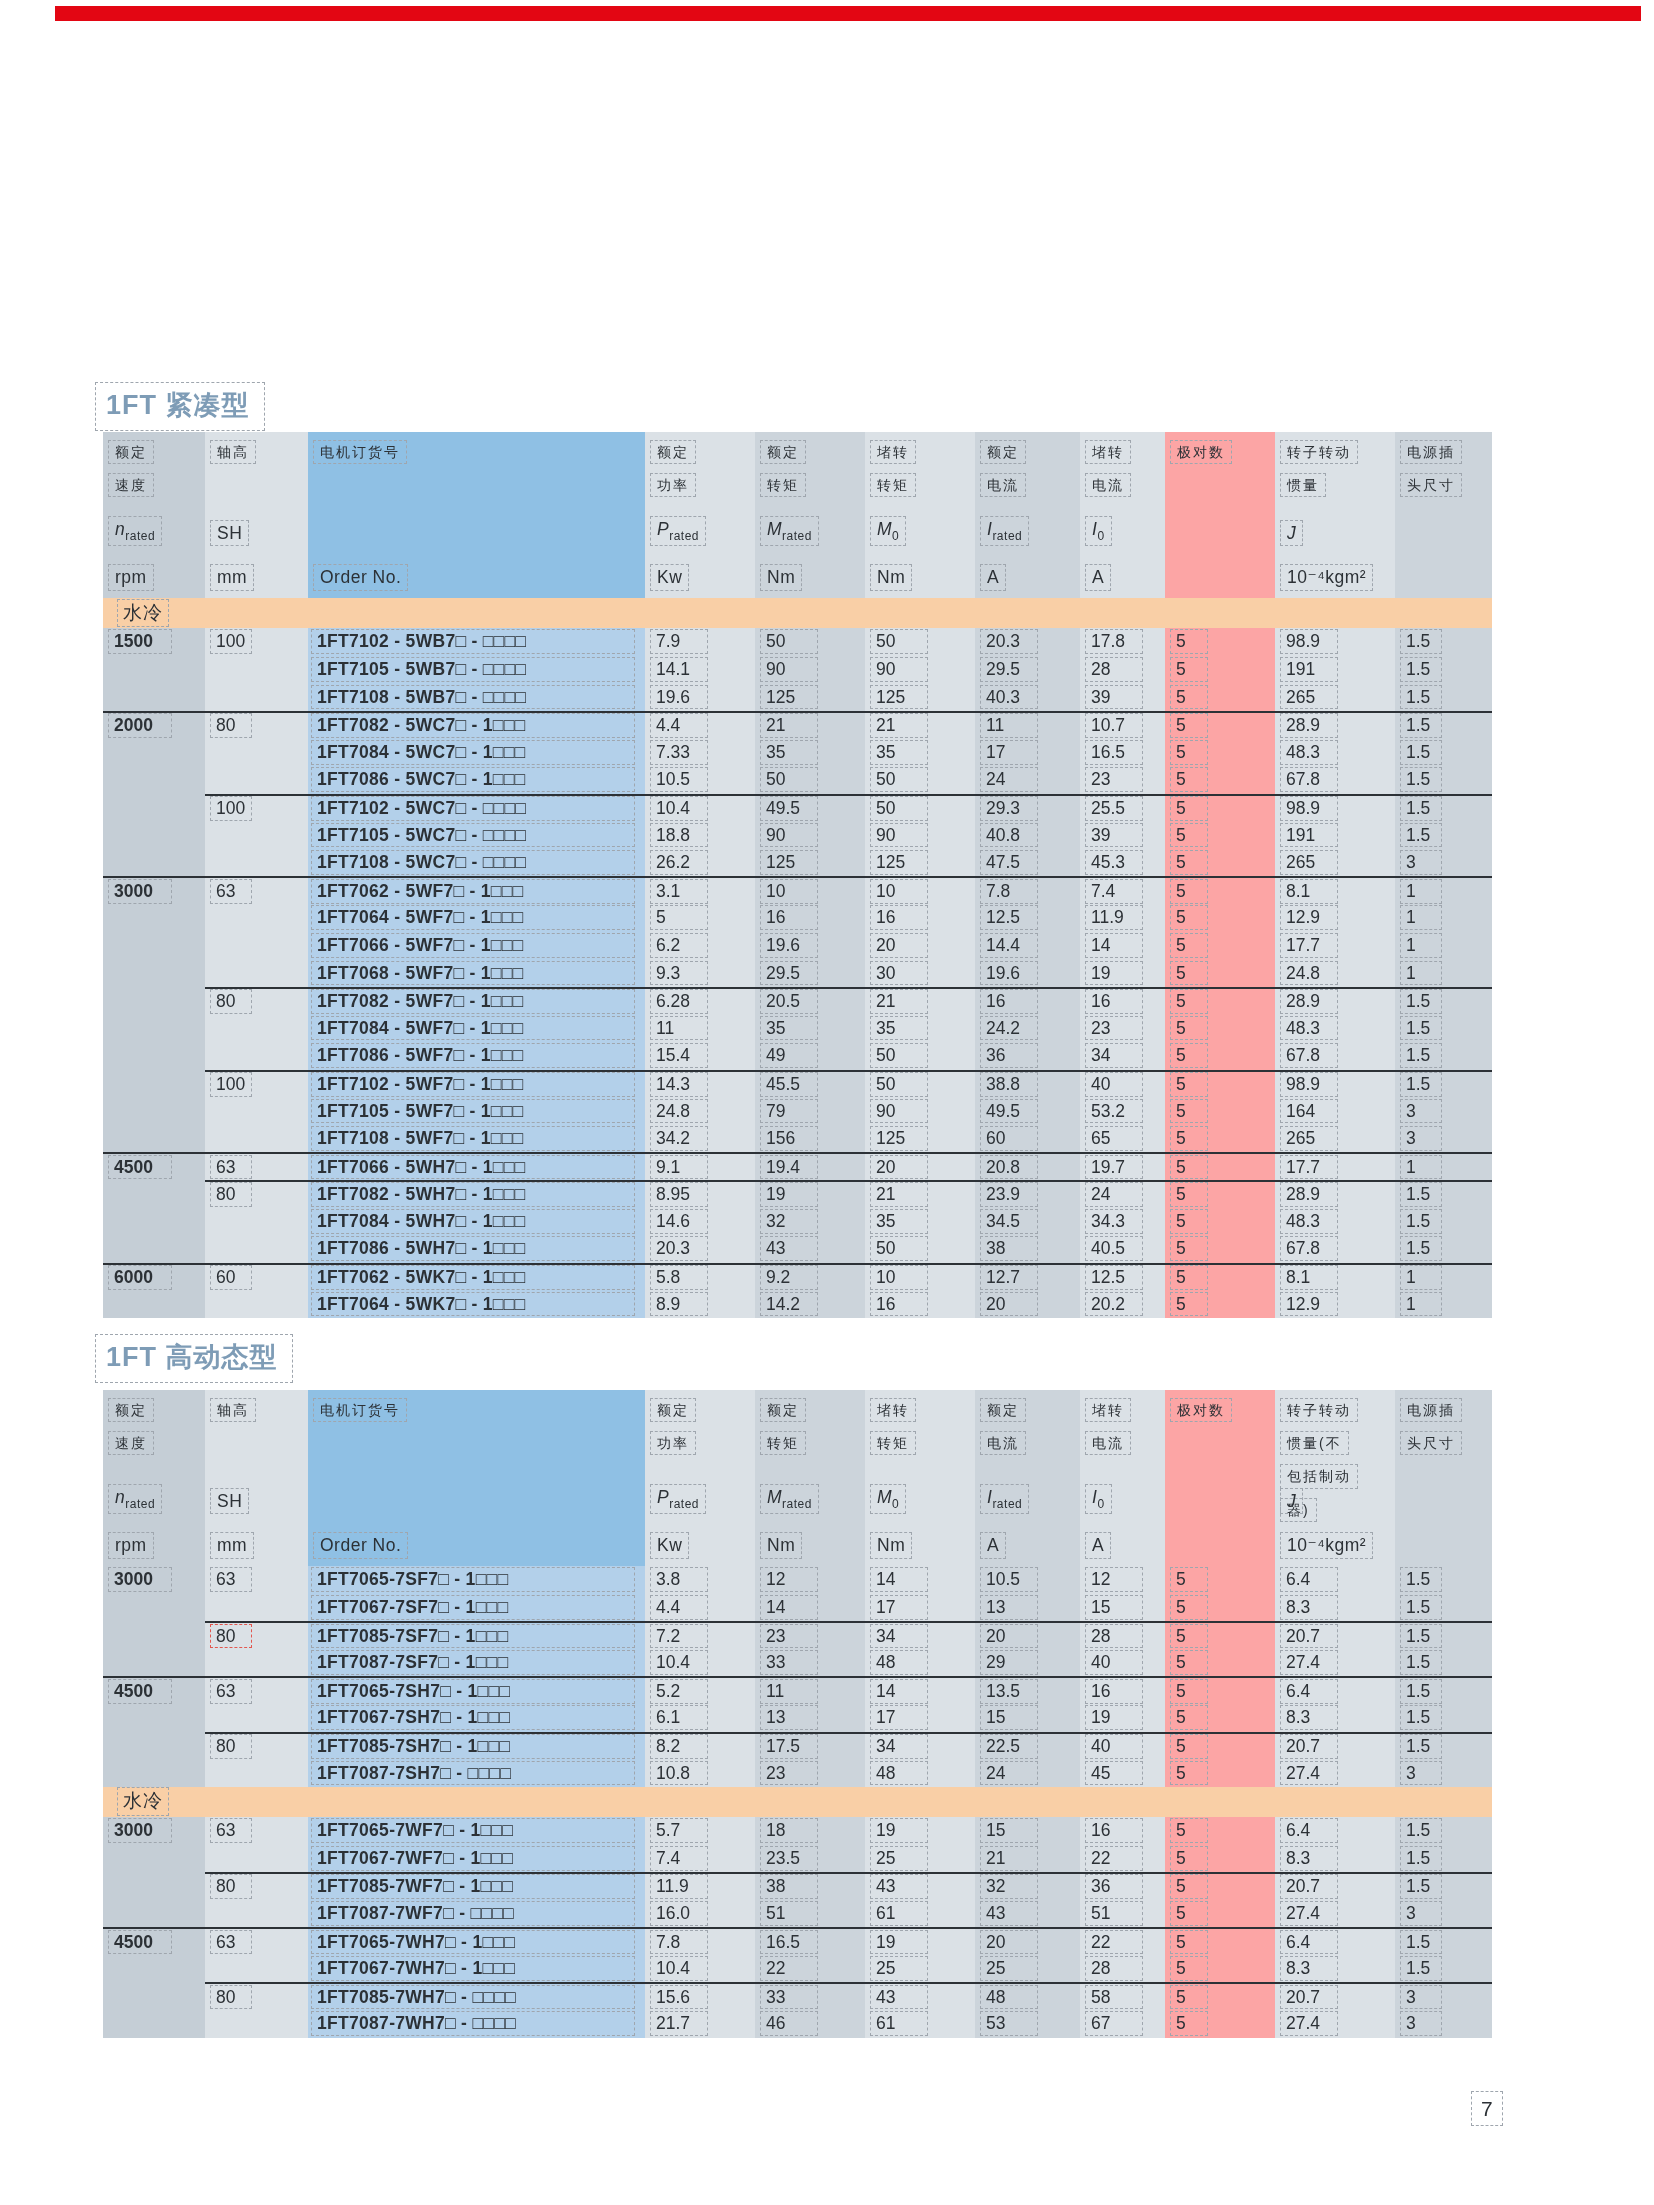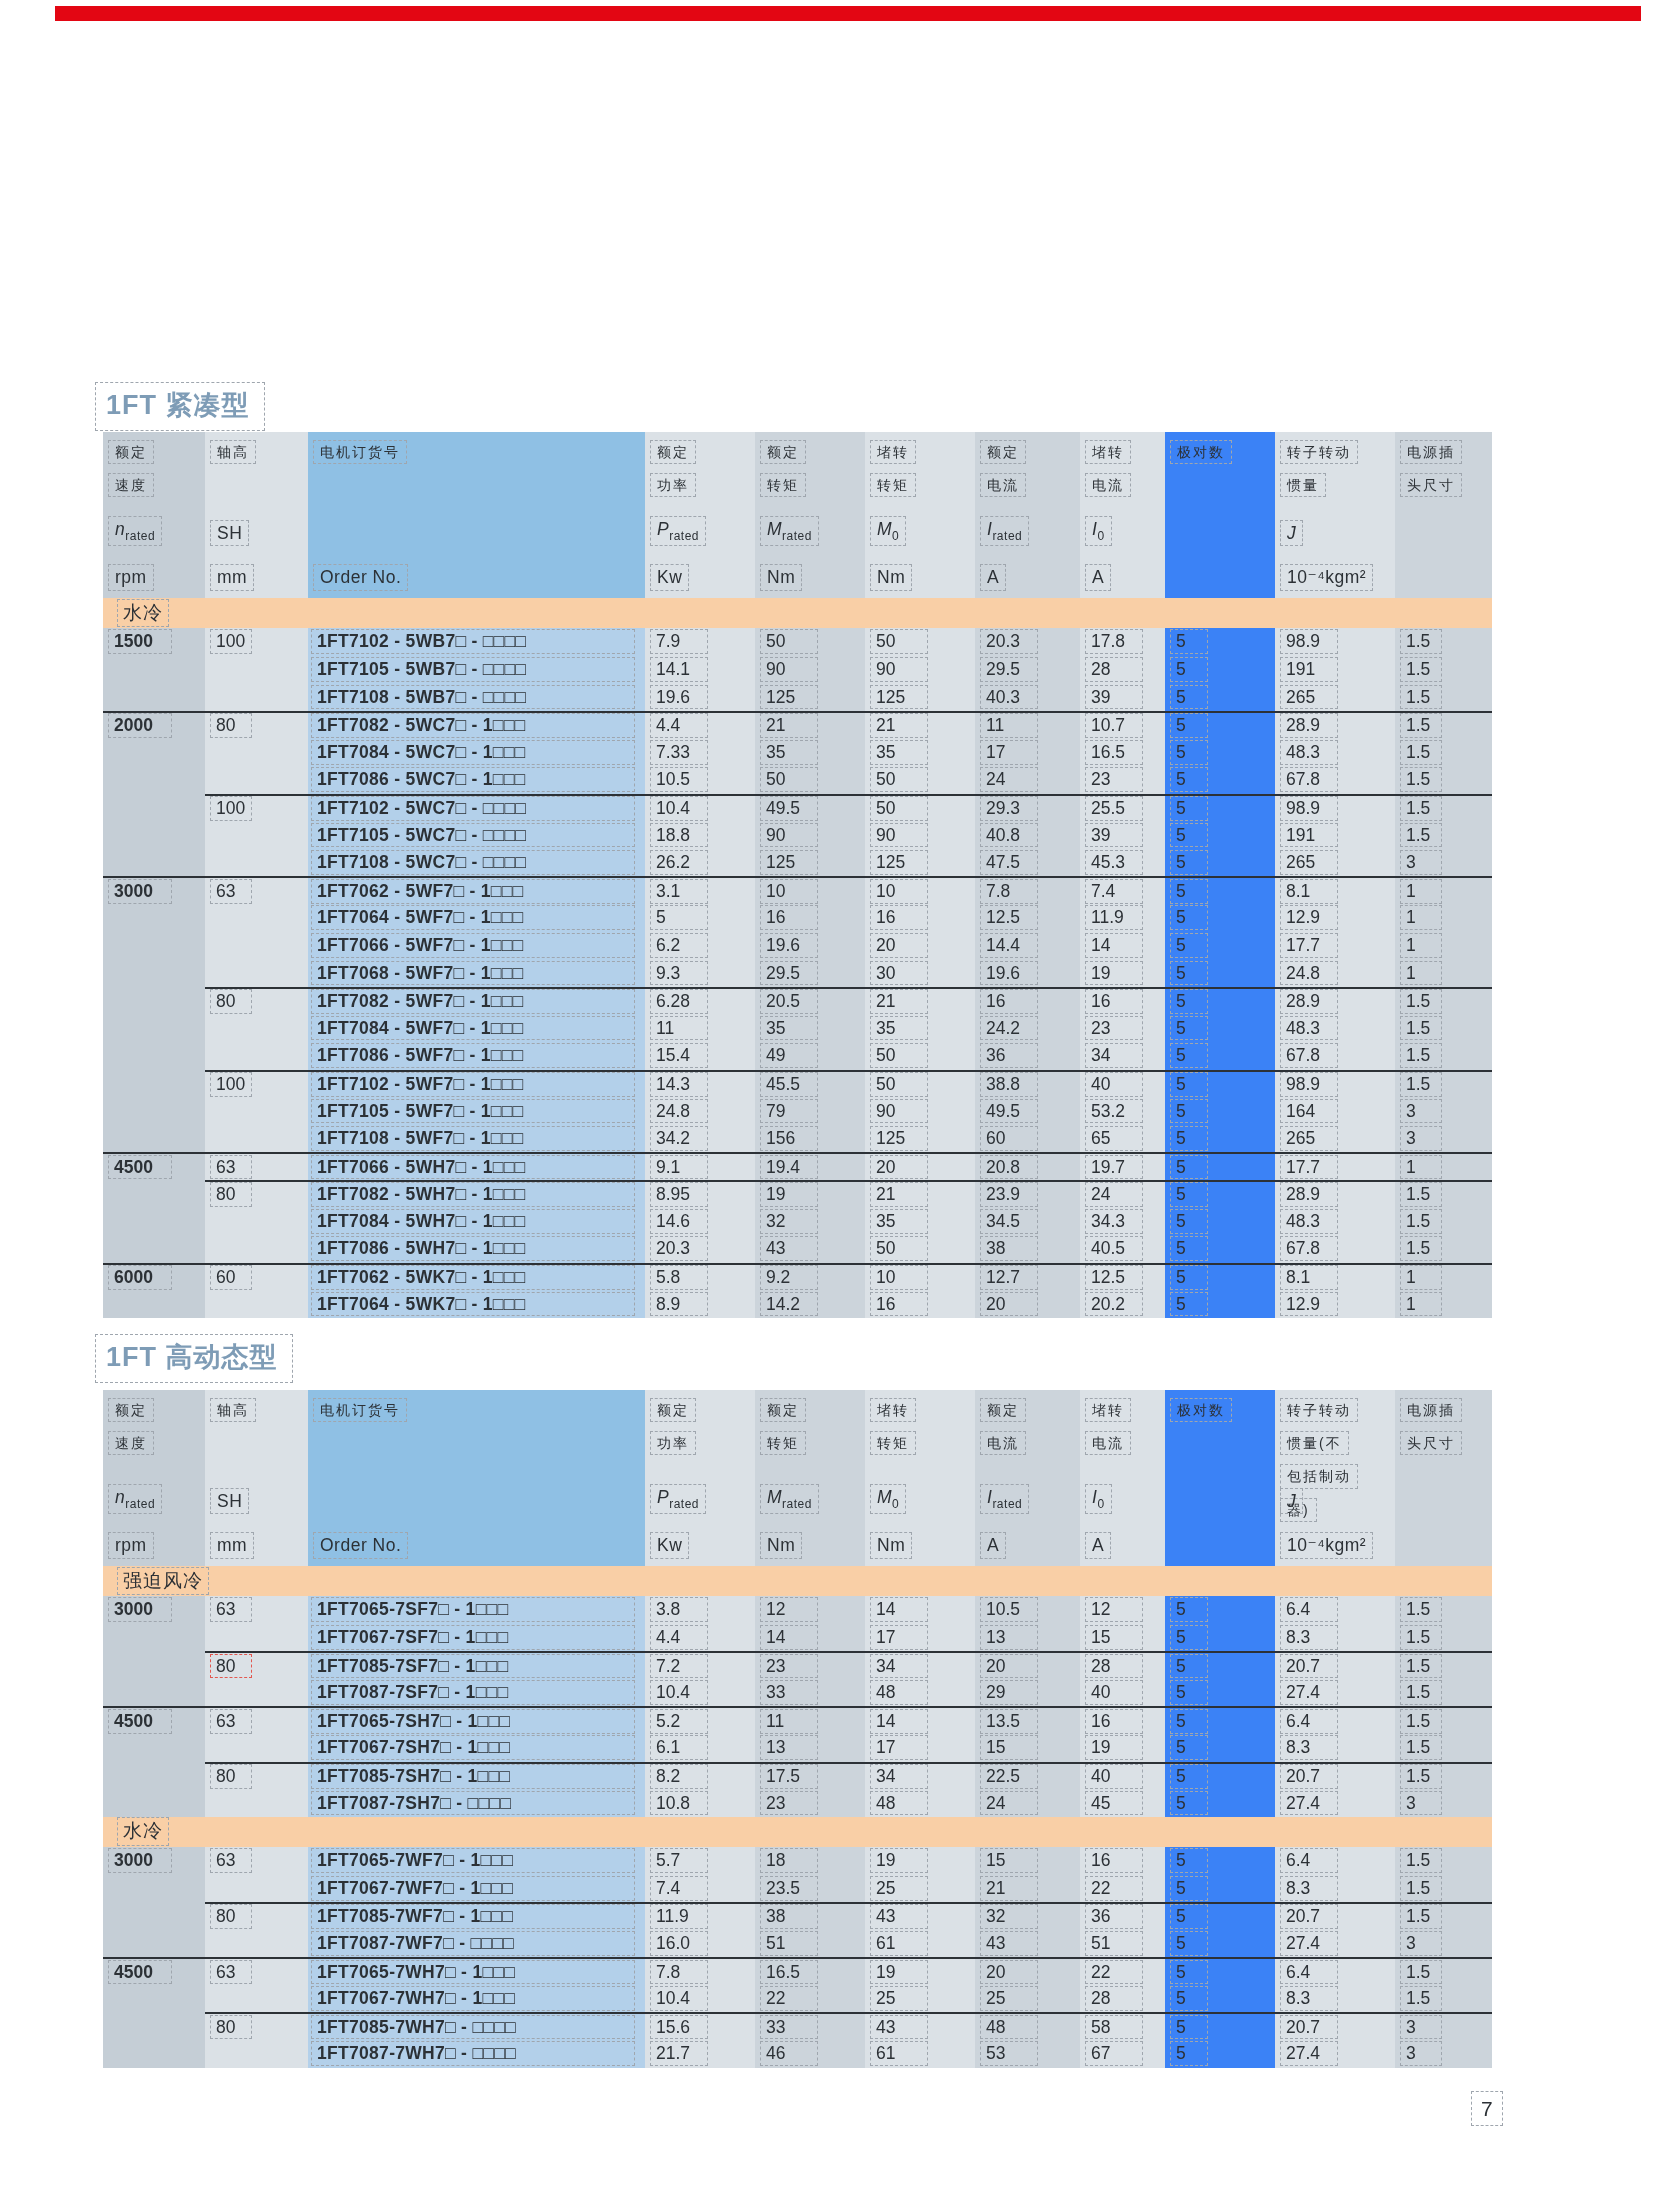--- a/index.html
+++ b/index.html
@@ -15,21 +15,21 @@
   #title1{top:382px}
   #title2{top:1334px}
 
   .tbl{position:absolute;left:103px;display:grid;grid-template-columns:102px 103px 337px 110px 110px 110px 105px 85px 110px 120px 97px}
   #table1{top:432px}
   #table2{top:1390px}
 
   .cell{box-sizing:border-box;font-size:17.5px;color:#2c3136}
   .c0{background:#c5ced6}.c1{background:#dbe1e6}.c2{background:#b3d0ea}
   .c3{background:#dbe1e6}.c4{background:#ccd4db}.c5{background:#dbe1e6}
-  .c6{background:#ccd4db}.c7{background:#dbe1e6}.c8{background:#3b82f6}
+  .c6{background:#ccd4db}.c7{background:#dbe1e6}.c8{background:#fca5a5}
   .c9{background:#dbe1e6}.c10{background:#ccd4db}
   .hcell{position:relative;height:166px;padding:8px 4px 0 5px}
   .t2h .hcell{height:176px}
   .hcell.c2{background:#8fc0e4}
   .hzh div{margin-bottom:9px}
   .hzh .bx{font-size:14px;letter-spacing:2px;padding:2px 6px}
   .hsub{position:absolute;left:5px;bottom:7px}
   .hsub div{margin-top:18px}
   .hsub .bx{font-size:17.5px;padding:1px 6px;letter-spacing:0.5px}
   .hsub i{font-style:italic}
@@ -1018,23 +1018,20 @@
           <div><span class="bx">10⁻⁴kgm²</span></div>
         </div>
       </div>
       <div class="cell hcell c10">
         <div class="hzh">
           <div><span class="bx">电源插</span></div>
           <div><span class="bx">头尺寸</span></div>
         </div>
         <div class="hsub"></div>
       </div>
-      <div class="cell band">
-        <span class="bx">强迫风冷</span>
-      </div>
       <div class="cell dcell c0">
         <span class="bx spd">3000</span>
       </div>
       <div class="cell dcell c1">
         <span class="bx shv">63</span>
       </div>
       <div class="cell dcell c2">
         <span class="bx ord">1FT7065-7SF7□ -  1□□□</span>
       </div>
       <div class="cell dcell c3">

